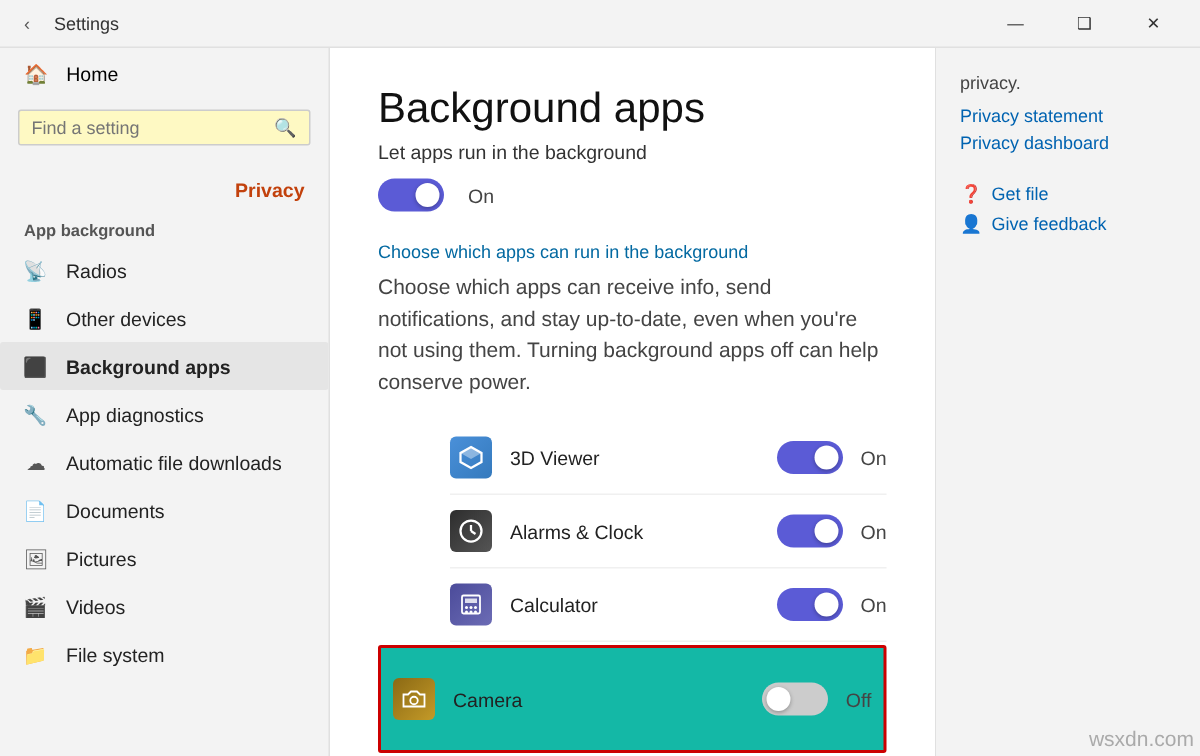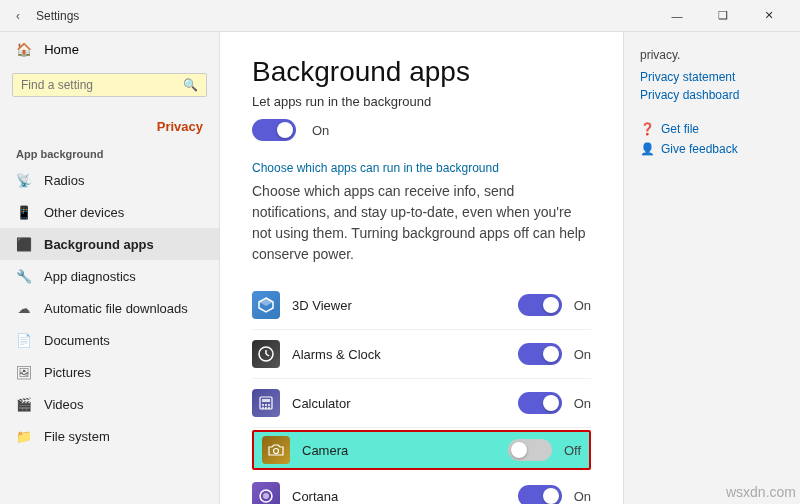--- a/index.html
+++ b/index.html
@@ -178,26 +178,27 @@
     }
 
     
     .app-list { display: flex; flex-direction: column; gap: 0; }
     .app-row {
       display: flex;
       align-items: center;
       padding: 10px 0;
       border-bottom: 1px solid #f0f0f0;
       gap: 12px;
+      margin-left: 48px;
     }
     .app-row.highlighted {
-      background: #5eead4;
+      background: #14b8a6;
       border: 2px solid #cc0000;
       border-radius: 2px;
-      padding: 4px 8px;
+      padding: 20px 8px;
       margin: 2px 0;
     }
     .app-icon {
       width: 28px; height: 28px;
       border-radius: 4px;
       flex-shrink: 0;
       display: flex; align-items: center; justify-content: center;
       font-size: 16px;
     }
     .app-name {

